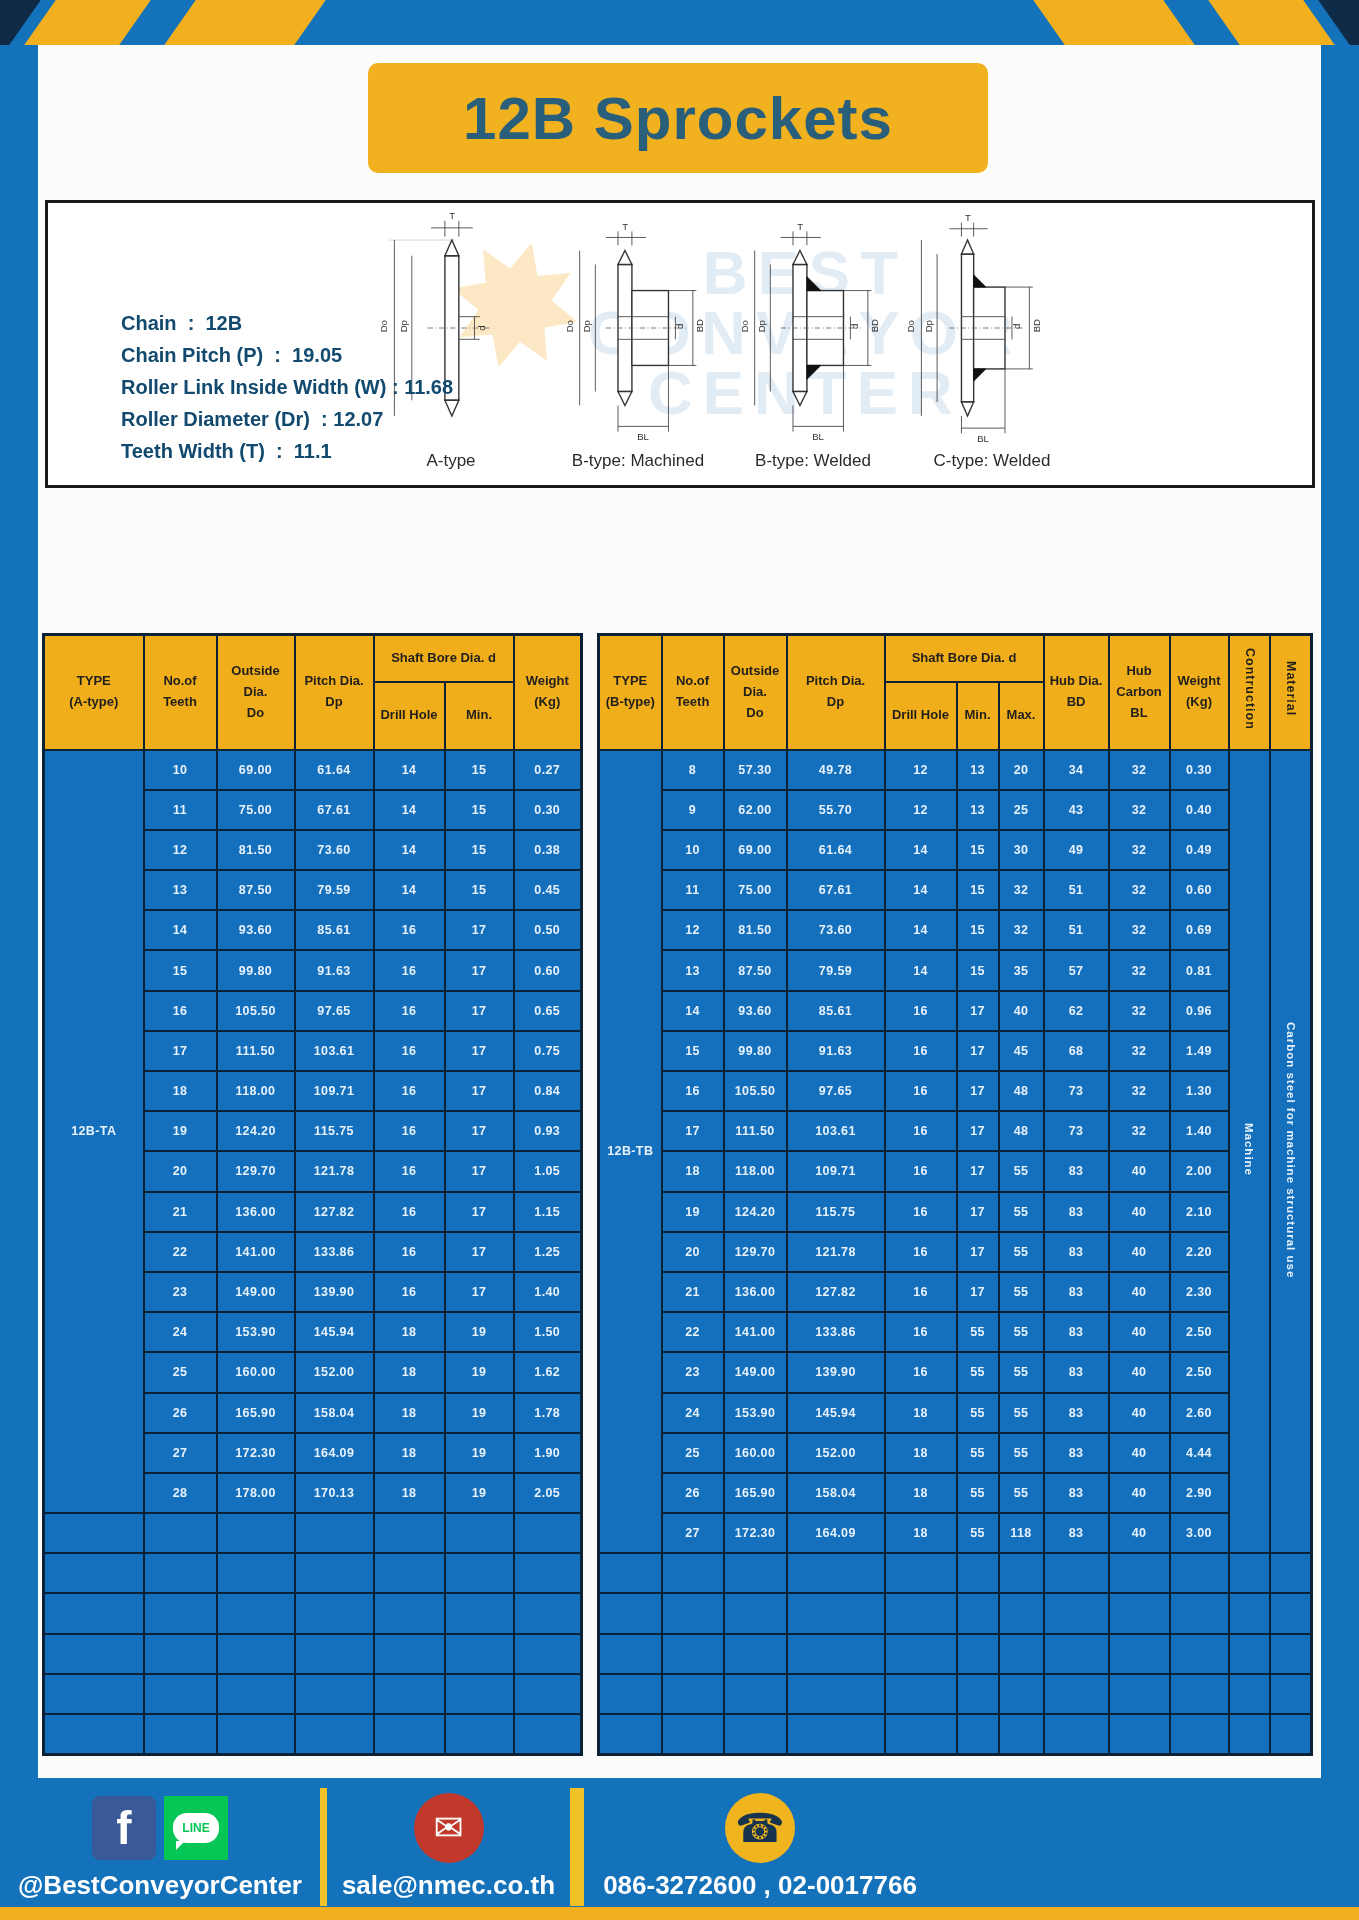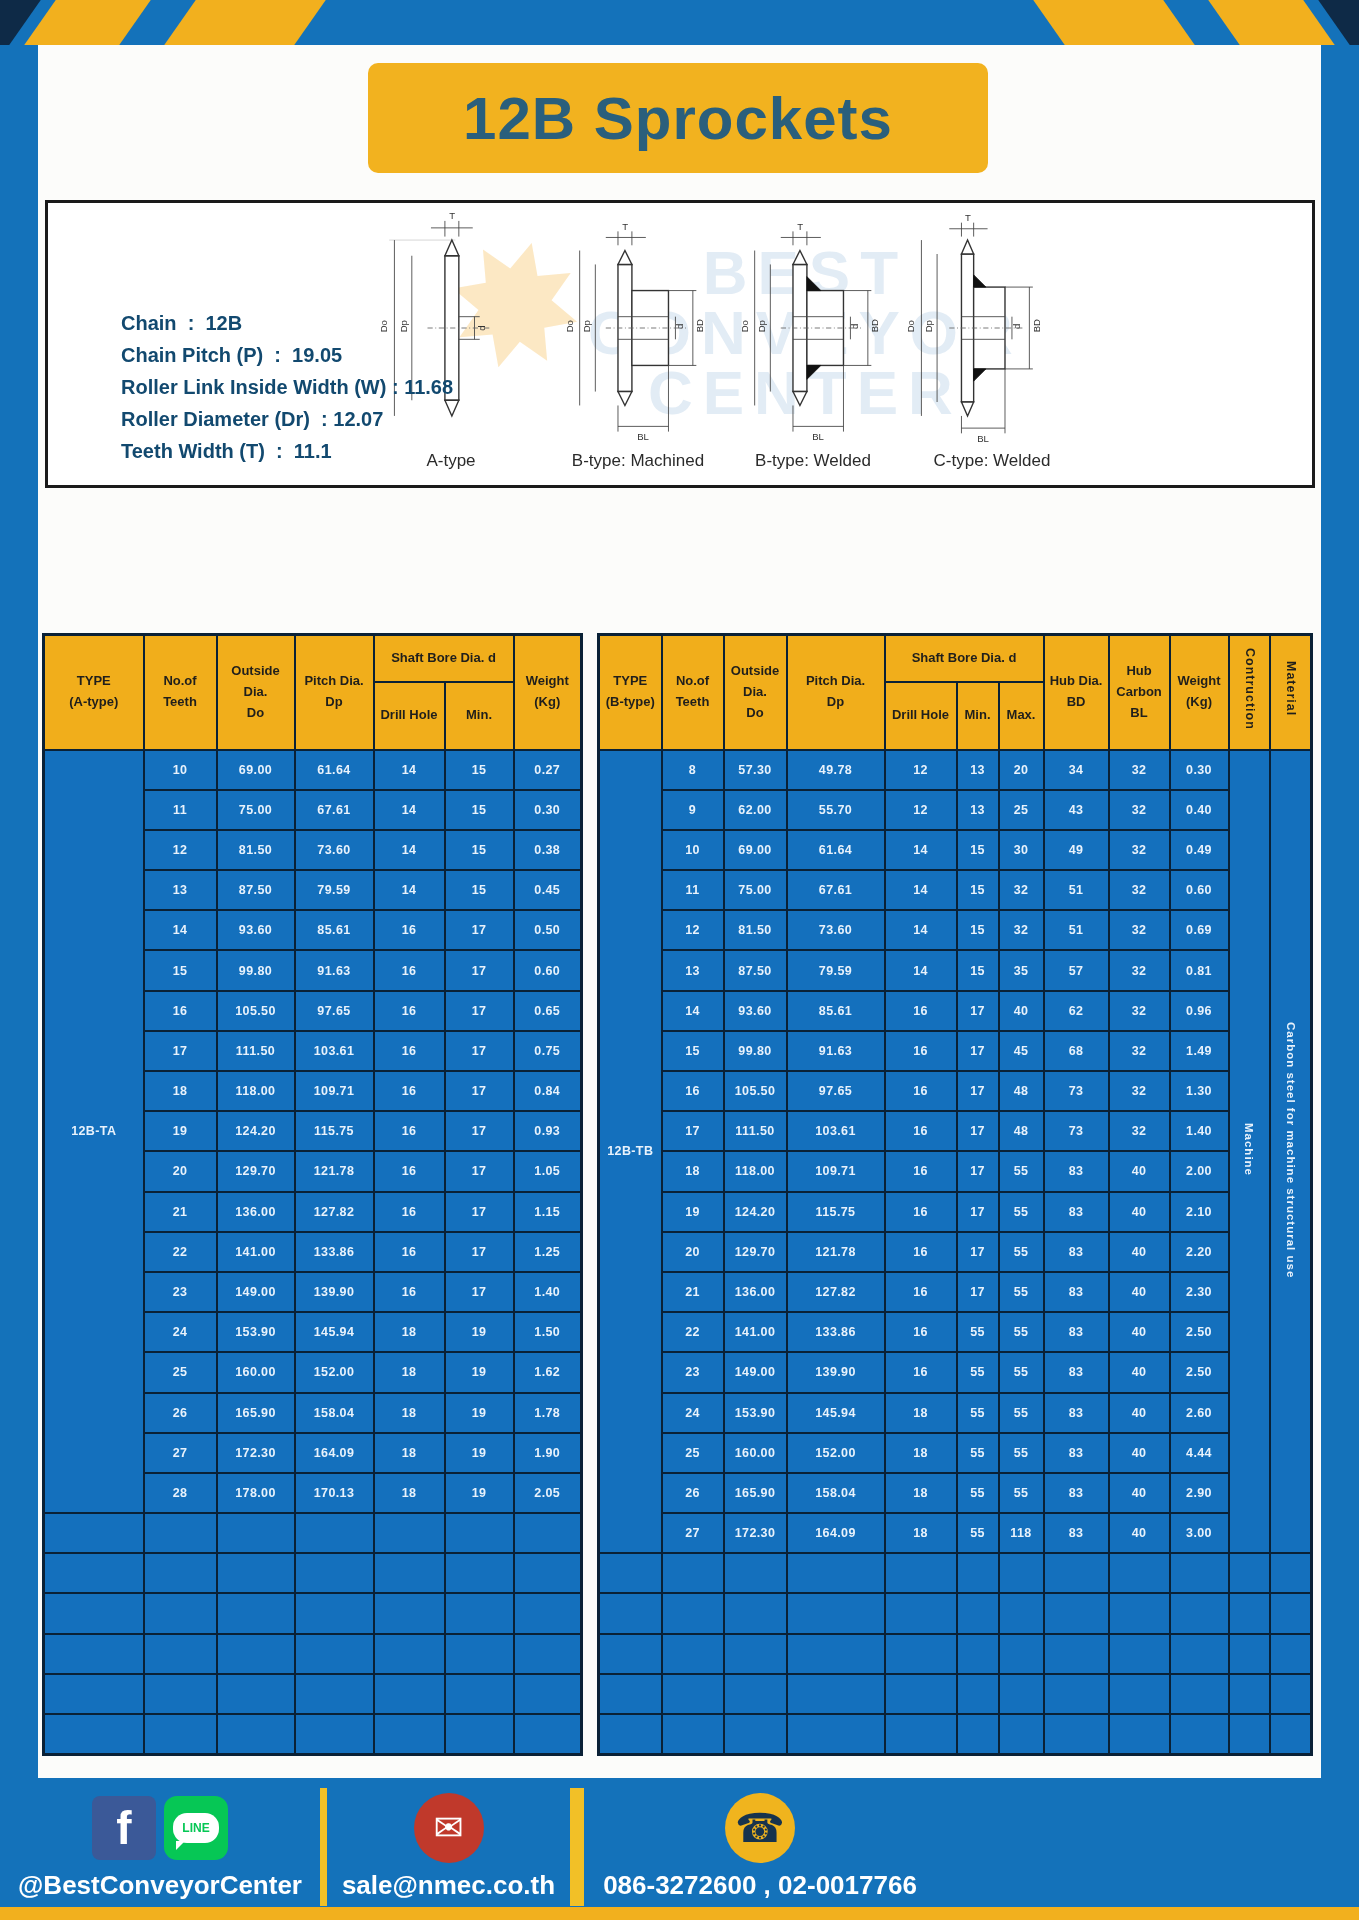--- a/index.html
+++ b/index.html
@@ -58,21 +58,21 @@
   td.typecell{font-size:13px;letter-spacing:0.6px;}
 
   
   .footer{position:absolute;left:0;top:1786px;width:1359px;height:122px;display:flex;}
   .fsec{display:flex;flex-direction:column;align-items:center;justify-content:center;gap:7px;}
   .fdiv{width:7px;background:#F2C027;margin:2px 0;}
   .flabel{color:#fff;font-size:26px;font-weight:700;white-space:nowrap;}
   .icon-row{display:flex;gap:8px;align-items:center;height:70px;}
   .fb-icon{width:64px;height:64px;background:#3B5998;border-radius:8px;display:flex;align-items:center;justify-content:center;
            color:#fff;font-size:46px;font-weight:700;}
-  .line-icon{position:relative;width:64px;height:64px;background:#06C755;border-radius:13px;
+  .line-icon{position:relative;width:64px;height:64px;background:#06C755;border-radius:0;
              display:flex;align-items:center;justify-content:center;}
   .line-bubble{width:46px;height:30px;background:#fff;border-radius:14px;display:flex;align-items:center;justify-content:center;
                color:#06C755;font-size:12px;font-weight:800;}
   .line-tail{position:absolute;left:12px;bottom:10px;width:0;height:0;border-left:9px solid #fff;
              border-bottom:9px solid transparent;}
   .circle-icon{width:70px;height:70px;border-radius:50%;display:flex;align-items:center;justify-content:center;}
   .mail-bg{background:#C0392B;} .mail-glyph{color:#fff;font-size:36px;line-height:1;}
   .globe-bg{background:#2BA7E0;}
   .phone-bg{background:#F0B41E;} .phone-glyph{color:#17334D;font-size:40px;line-height:1;}
 

